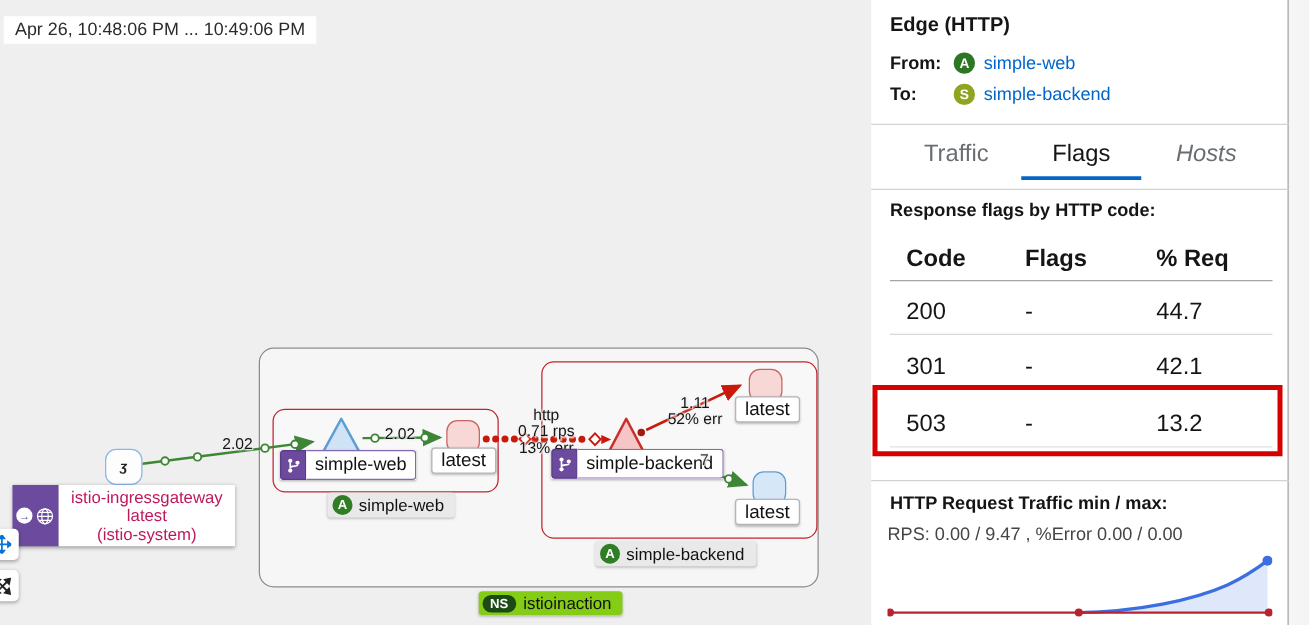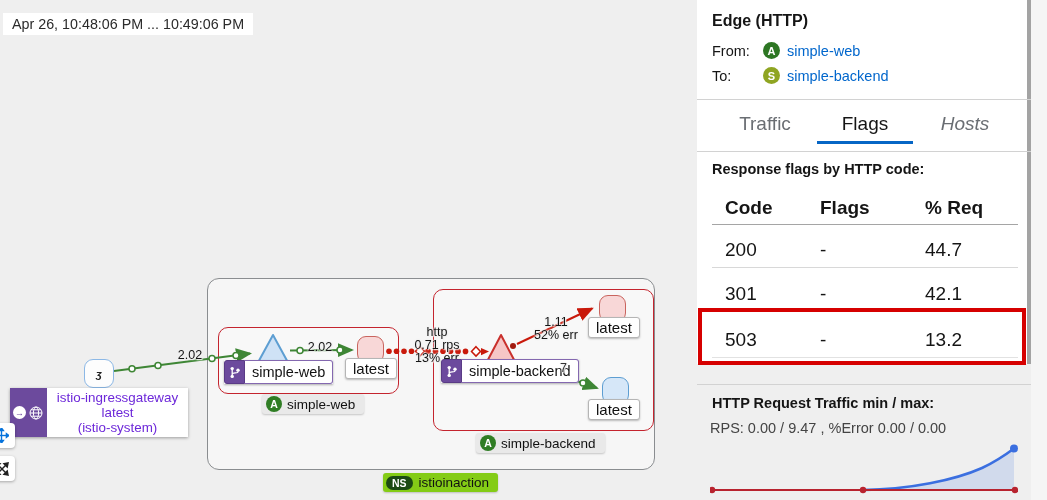--- a/index.html
+++ b/index.html
@@ -38,35 +38,35 @@
              padding:2px 9px 2px 3px; font-size:13.5px; color:#111; z-index:4; box-shadow:0 1px 2px rgba(0,0,0,.2); }
   .ns-badge { background:#1c4a14; color:#fff; font-size:10.5px; font-weight:bold; border-radius:9px;
               padding:1px 6px; }
 
   .gw-label { left:10px; top:388px; display:flex; z-index:5; box-shadow:0 1px 3px rgba(0,0,0,.35); }
   .gw-label .purple { width:37px; background:#6c4a9d; display:flex; align-items:center; justify-content:center; gap:2px; }
   .gw-arrow-circ { width:13px; height:13px; border-radius:50%; background:#fff; color:#6c4a9d; font-size:9px;
                    font-weight:bold; display:flex; align-items:center; justify-content:center; }
   .gw-label .white { width:141px; background:#fff; display:flex; flex-direction:column; align-items:center;
                      justify-content:center; padding:2px 2px; }
-  .gw-label .white div { font-size:13.4px; line-height:15px; color:#6d28d9; white-space:nowrap; }
+  .gw-label .white div { font-size:13.4px; line-height:15px; color:#be185d; white-space:nowrap; }
 
   .elabel { z-index:4; font-size:12.5px; line-height:13px; color:#151515; text-align:center;
             text-shadow:0 0 2px #efefef,0 0 2px #efefef,0 0 3px #efefef,1px 1px 1px #efefef; }
   .efrag { left:560px; top:362px; font-size:12.5px; color:#333; z-index:5; }
 
   .gctrl { left:-12px; width:27px; height:25px; background:#fff; border-radius:4px; box-shadow:0 1px 3px rgba(0,0,0,.3);
            display:flex; align-items:center; justify-content:center; z-index:6; }
 
   
-  .panel { left:697px; top:0; width:334px; height:364px; background:#fff; border-right:4px solid #a3a3a3; z-index:10; }
+  .panel { left:697px; top:0; width:334px; height:500px; background:#fff; border-right:1px solid #a3a3a3; z-index:10; }
   .rstrip { left:1031px; top:0; width:16px; height:500px; background:#f5f5f5; z-index:9; }
   .panel .title { left:15px; top:12px; font-size:16px; font-weight:bold; color:#151515; }
   .p-row { left:15px; display:flex; align-items:center; gap:7px; font-size:14.5px; color:#151515; }
-  .p-row .lbl { font-weight:normal; width:44px; }
+  .p-row .lbl { font-weight:bold; width:44px; }
   .p-badge { width:17px; height:17px; border-radius:50%; color:#fff; font-size:11px; font-weight:bold;
              display:flex; align-items:center; justify-content:center; flex:none; }
   .p-badge.a { background:#2d7623; } .p-badge.s { background:#8fa522; }
   .p-link { color:#0066cc; text-decoration:none; cursor:pointer; }
   .hline { height:1px; background:#d2d2d2; left:0; width:334px; }
   .tab { top:104px; width:100px; height:40px; display:flex; align-items:center; justify-content:center;
          font-size:19px; color:#6a6e73; cursor:pointer; }
   .tab.active { color:#151515; }
   .tab .underline { position:absolute; bottom:0; left:2px; width:96px; height:3px; background:#0666c5; }
   .sec-head { left:15px; font-size:14.5px; font-weight:bold; color:#151515; }

